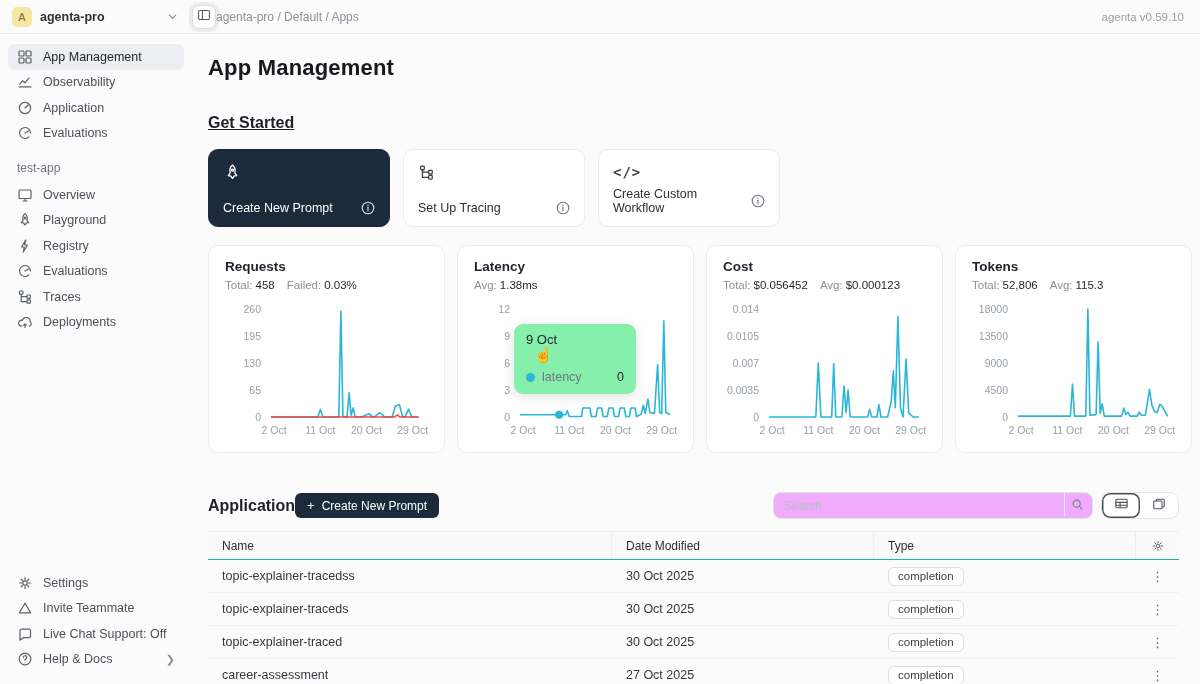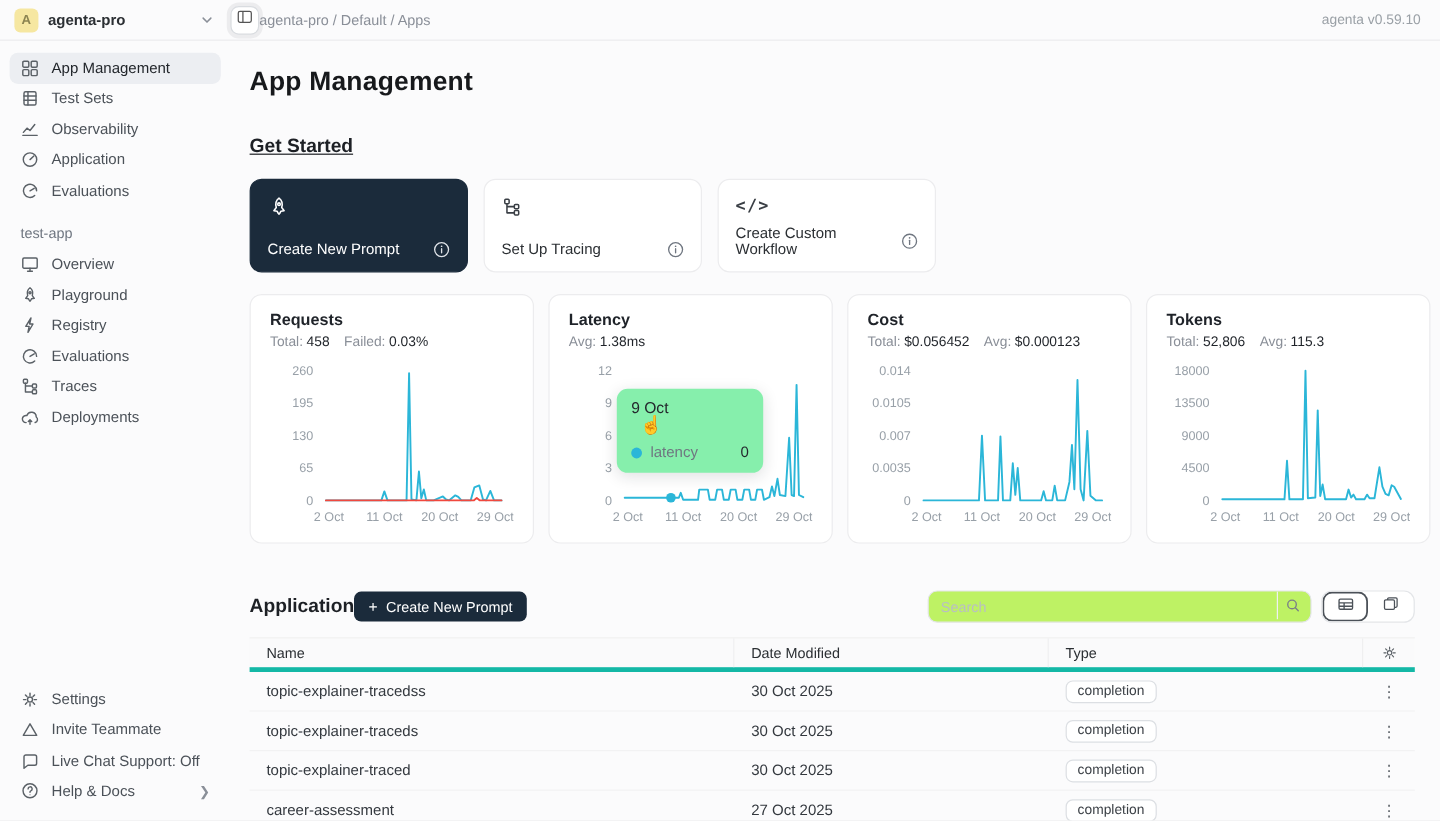--- a/index.html
+++ b/index.html
@@ -59,31 +59,31 @@
   .tt-cursor { font-size:15px; color:#4b5158; margin:0 0 8px 8px; line-height:1; }
   .tt-row { display:flex; align-items:center; gap:7px; font-size:12.5px; color:#6f7680; }
   .tt-dot { width:9px; height:9px; border-radius:50%; }
   .tt-val { margin-left:auto; padding-left:26px; color:#24282d; font-weight:500; }
 
   
   .app-head { display:flex; align-items:center; margin-top:39px; }
   .btn-dark { display:flex; align-items:center; gap:7px; background:#1b2b3b; color:#fff; font-size:12px; height:25px; padding:0 12px; border-radius:6px; border:none; cursor:pointer; font-family:inherit; }
   .plus { font-size:13px; line-height:1; }
   .right-ctl { margin-left:auto; display:flex; gap:8px; align-items:center; }
-  .search-box { width:320px; height:27px; background:#bef264; border:1px solid #e3e5e8; border-radius:8px; display:flex; padding-right:2px; }
+  .search-box { width:320px; height:27px; background:#f0abfc; border:1px solid #e3e5e8; border-radius:8px; display:flex; padding-right:2px; }
   .search-box input { flex:1; border:none; outline:none; background:transparent; font-size:12px; padding:0 10px; color:#2b2f33; font-family:inherit; }
   .search-box input::placeholder { color:#b9bec4; }
   .search-btn { width:26px; height:23px; display:flex; align-items:center; justify-content:center; color:#7a8086; cursor:pointer; border-left:1px solid #eef0f2; }
   .seg { display:flex; border:1px solid #e3e5e8; border-radius:9px; background:#fff; overflow:hidden; }
   .seg-btn { width:38px; height:25px; display:flex; align-items:center; justify-content:center; color:#4b5158; cursor:pointer; }
   .seg-btn.selected { box-shadow:inset 0 0 0 1.5px #4b5158; border-radius:8px; }
 
   
   .table { margin-top:12px; }
-  .thead { display:flex; align-items:center; height:29px; background:#fafafb; border-top:1px solid #f0f0f1; border-bottom:4px solid #14b8a6; font-size:12px; font-weight:500; color:#2b2f33; }
+  .thead { display:flex; align-items:center; height:29px; background:#fafafb; border-top:1px solid #f0f0f1; border-bottom:1px solid #14b8a6; font-size:12px; font-weight:500; color:#2b2f33; }
   .trow { display:flex; align-items:center; height:33px; border-bottom:1px solid #f2f2f3; font-size:12.5px; color:#33383e; cursor:pointer; }
   .c-name { flex:1; padding-left:14px; }
   .c-date { width:262px; padding-left:14px; }
   .c-type { width:262px; padding-left:14px; }
   .c-act { width:43px; display:flex; align-items:center; justify-content:center; }
   .thead .c-name, .thead .c-date, .thead .c-type { align-self:stretch; display:flex; align-items:center; border-right:1px solid #efeff0; }
   .badge { display:inline-block; padding:2.5px 9px; border:1px solid #dcdfe3; border-radius:6px; font-size:11.5px; color:#3a3f45; background:#fff; }
   .kebab { color:#5b6167; font-size:13px; letter-spacing:0; cursor:pointer; line-height:1; }
   .gear-h { color:#5b6167; display:flex; cursor:pointer; }
 </style>
@@ -122,27 +122,20 @@
             <svg class="icn" viewBox="0 0 16 16" fill="none" stroke="currentColor" stroke-width="1.2" stroke-linecap="round" stroke-linejoin="round">
               <rect x="2" y="2" width="5" height="5" rx="1"></rect>
               <rect x="9" y="2" width="5" height="5" rx="1"></rect>
               <rect x="2" y="9" width="5" height="5" rx="1"></rect>
               <rect x="9" y="9" width="5" height="5" rx="1"></rect>
             </svg>
             <span>App Management</span>
           </div>
           <div class="side-item">
             <svg class="icn" viewBox="0 0 16 16" fill="none" stroke="currentColor" stroke-width="1.2" stroke-linecap="round" stroke-linejoin="round">
-              <rect x="3" y="2.5" width="10" height="11" rx="1.3"></rect>
-              <path d="M3 6h10M3 9.5h10M6.3 2.5v11"></path>
-            </svg>
-            <span>Test Sets</span>
-          </div>
-          <div class="side-item">
-            <svg class="icn" viewBox="0 0 16 16" fill="none" stroke="currentColor" stroke-width="1.2" stroke-linecap="round" stroke-linejoin="round">
               <path d="M2 12.8h12"></path>
               <path d="M2.5 10.3 5.5 6.8l2.5 2 4-5"></path>
             </svg>
             <span>Observability</span>
           </div>
           <div class="side-item">
             <svg class="icn" viewBox="0 0 16 16" fill="none" stroke="currentColor" stroke-width="1.2" stroke-linecap="round" stroke-linejoin="round">
               <circle cx="8" cy="8" r="5.6"></circle>
               <path d="m8 8 3.2-3"></path>
             </svg>

